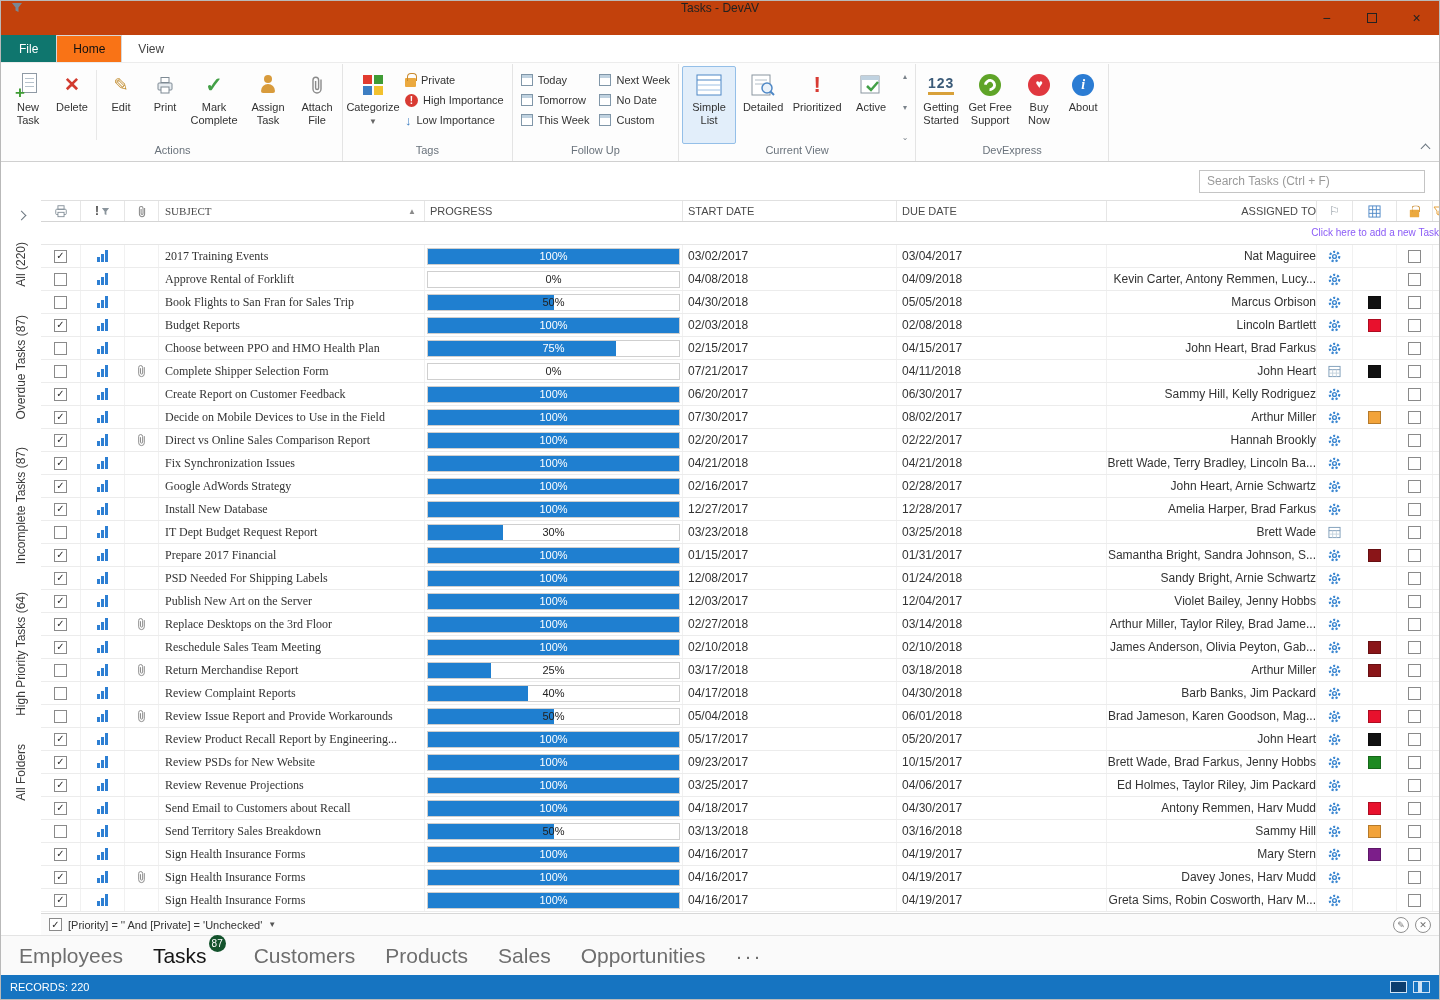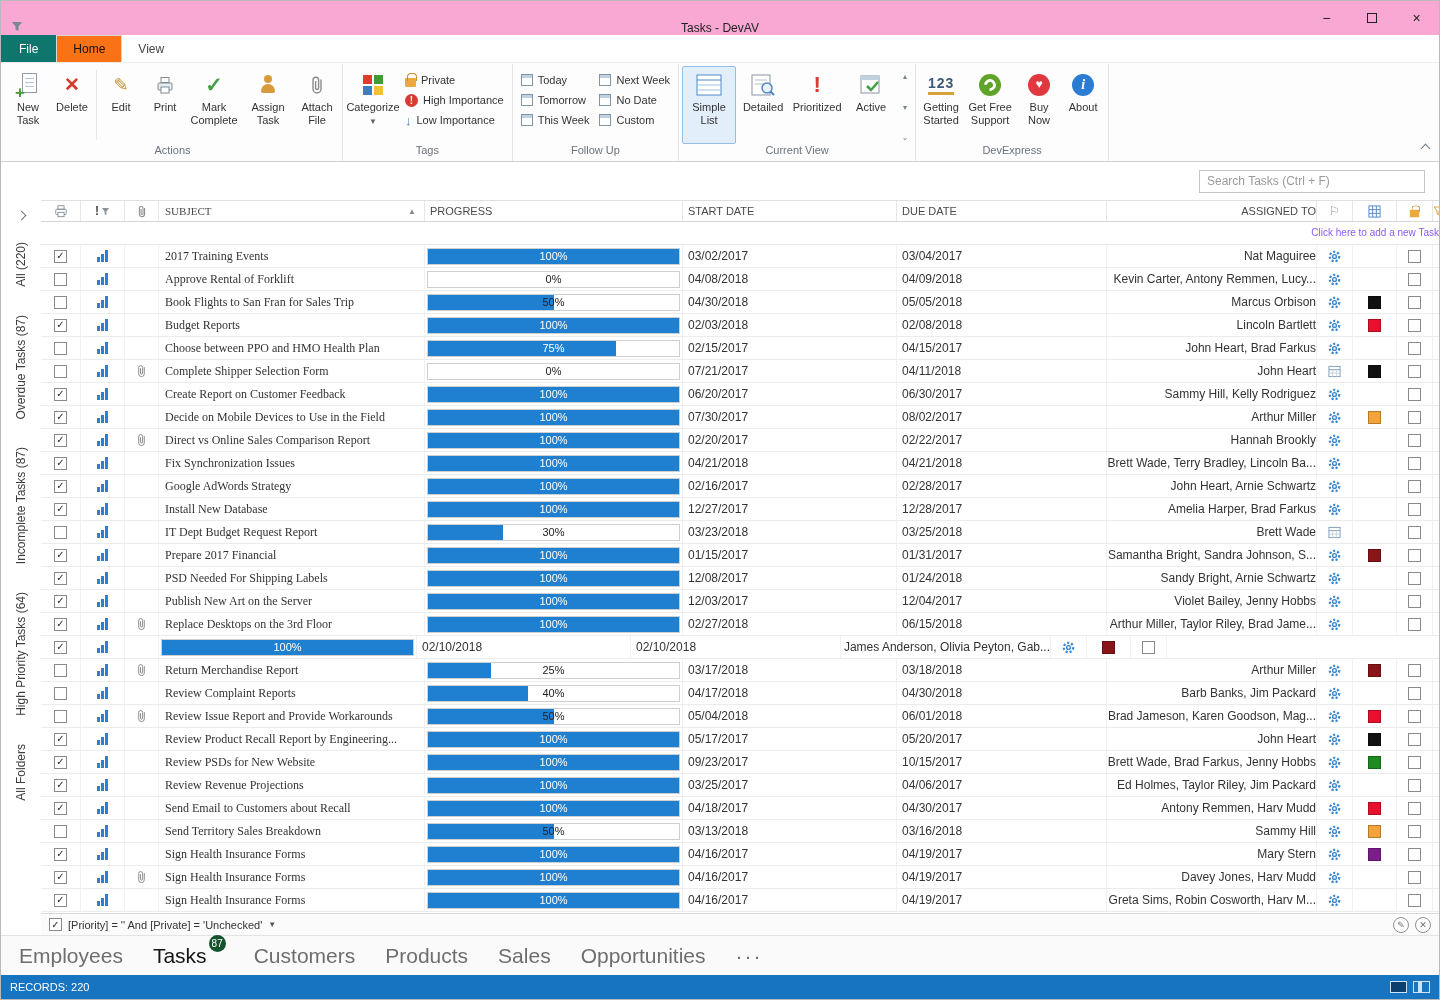--- a/index.html
+++ b/index.html
@@ -1,21 +1,21 @@
 <!DOCTYPE html>
 <html><head>
 <meta charset="utf-8">
 <style>
   * { box-sizing: border-box; margin: 0; padding: 0; }
   html,body { width:1440px; height:1000px; overflow:hidden; }
   body { font-family:"Liberation Sans", sans-serif; font-size:12px; color:#333; background:#fff; }
   .window { width:1440px; height:1000px; display:flex; flex-direction:column; border:1px solid #b9b9b9; background:#fff; }
 
   
-  .titlebar { height:34px; position:relative; display:flex; align-items:flex-end; background:#f9a8d4; flex:0 0 auto; }
+  .titlebar { height:34px; position:relative; display:flex; align-items:flex-start; background:#c2410c; flex:0 0 auto; }
   .app-icon { margin-left:10px; }
   .title-text { position:absolute; left:0; right:0; text-align:center; font-size:12px; color:#222; }
   .win-controls { margin-left:auto; display:flex; height:100%; }
   .win-btn { width:45px; display:flex; align-items:center; justify-content:center; font-size:14px; color:#222; cursor:pointer; }
   .maxbox { width:10px; height:10px; border:1px solid #222; display:inline-block; }
 
   
   .ribbon-tabs { height:27px; display:flex; align-items:stretch; background:#fff; padding-left:0; flex:0 0 auto; }
   .rtab { padding:0 16px; display:flex; align-items:center; font-size:12px; color:#444; cursor:pointer; }
   .rtab.file { background:#0f766e; color:#fff; padding:0 18px; }
@@ -1027,21 +1027,21 @@
               </svg>
             </div>
             <div class="c c-subject">Replace Desktops on the 3rd Floor</div>
             <div class="c c-progress">
               <div class="track">
                 <div class="fill" style="width:100%"></div>
                 <span class="plabel light">100%</span>
               </div>
             </div>
             <div class="c c-start">02/27/2018</div>
-            <div class="c c-due">06/15/2018</div>
+            <div class="c c-due">03/14/2018</div>
             <div class="c c-assigned">Arthur Miller, Taylor Riley, Brad Jame...</div>
             <div class="c c-action">
               <svg width="15" height="15" viewBox="0 0 16 16">
                 <circle cx="8" cy="8" r="5" fill="none" stroke="#3a86d0" stroke-width="2.4" stroke-dasharray="2.2 2.1"></circle>
                 <circle cx="8" cy="8" r="2" fill="none" stroke="#3a86d0" stroke-width="1.5"></circle>
               </svg>
             </div>
             <div class="c c-swatch"></div>
             <div class="c c-endcheck">
               <span class="cb"></span>
@@ -1053,20 +1053,21 @@
               <span class="cb on">✓</span>
             </div>
             <div class="c c-chart">
               <span class="bars">
                 <i></i>
                 <i></i>
                 <i></i>
               </span>
             </div>
             <div class="c c-attach"></div>
+            <div class="c c-subject">Reschedule Sales Team Meeting</div>
             <div class="c c-progress">
               <div class="track">
                 <div class="fill" style="width:100%"></div>
                 <span class="plabel light">100%</span>
               </div>
             </div>
             <div class="c c-start">02/10/2018</div>
             <div class="c c-due">02/10/2018</div>
             <div class="c c-assigned">James Anderson, Olivia Peyton, Gab...</div>
             <div class="c c-action">

